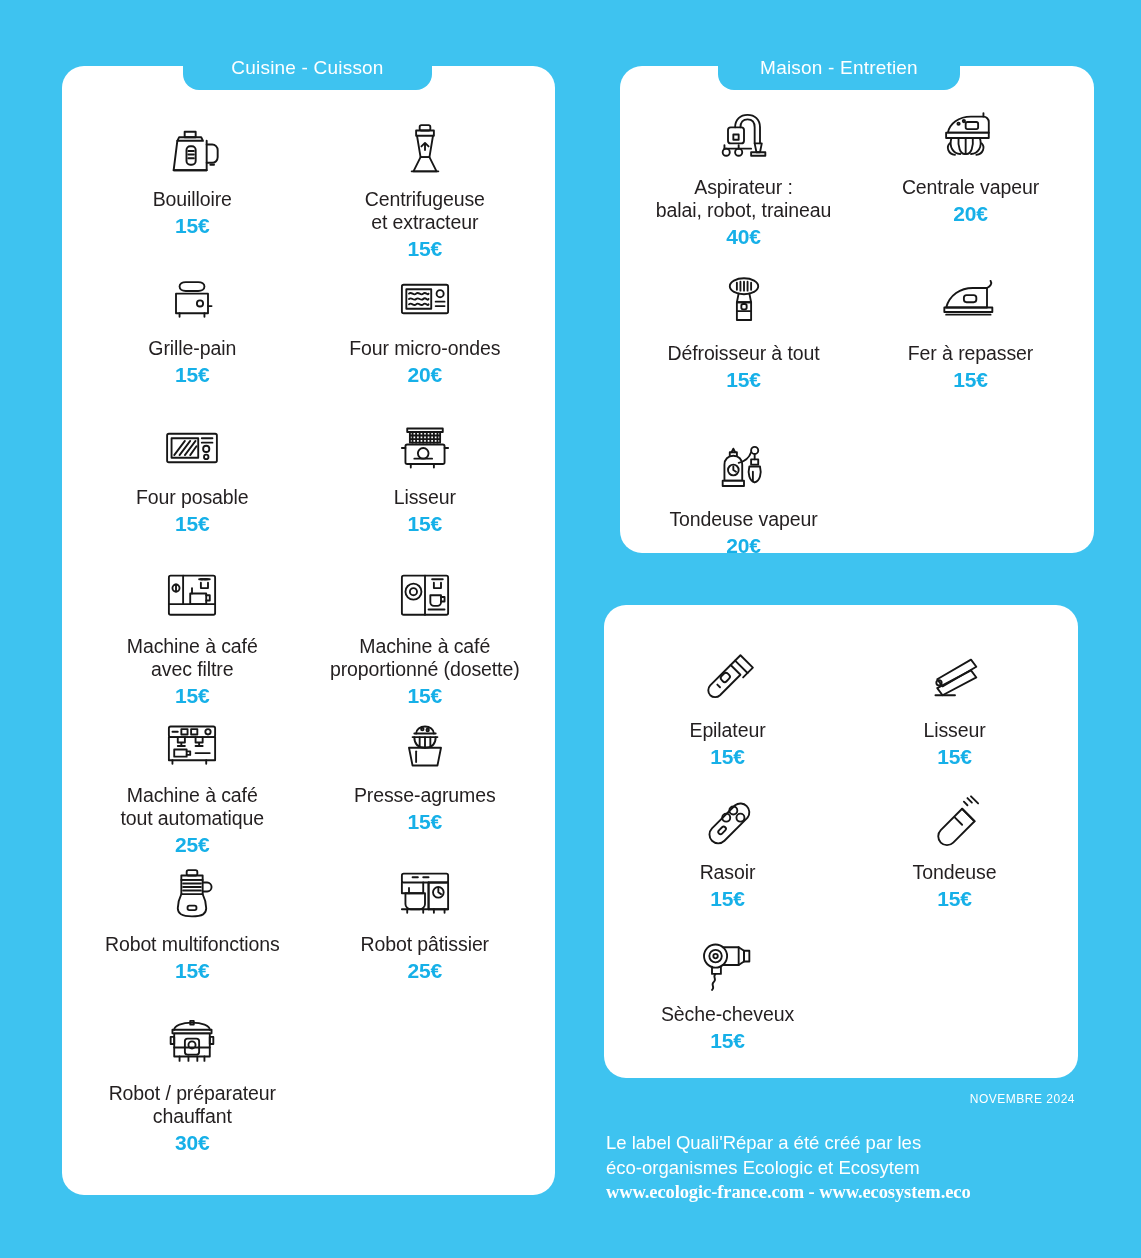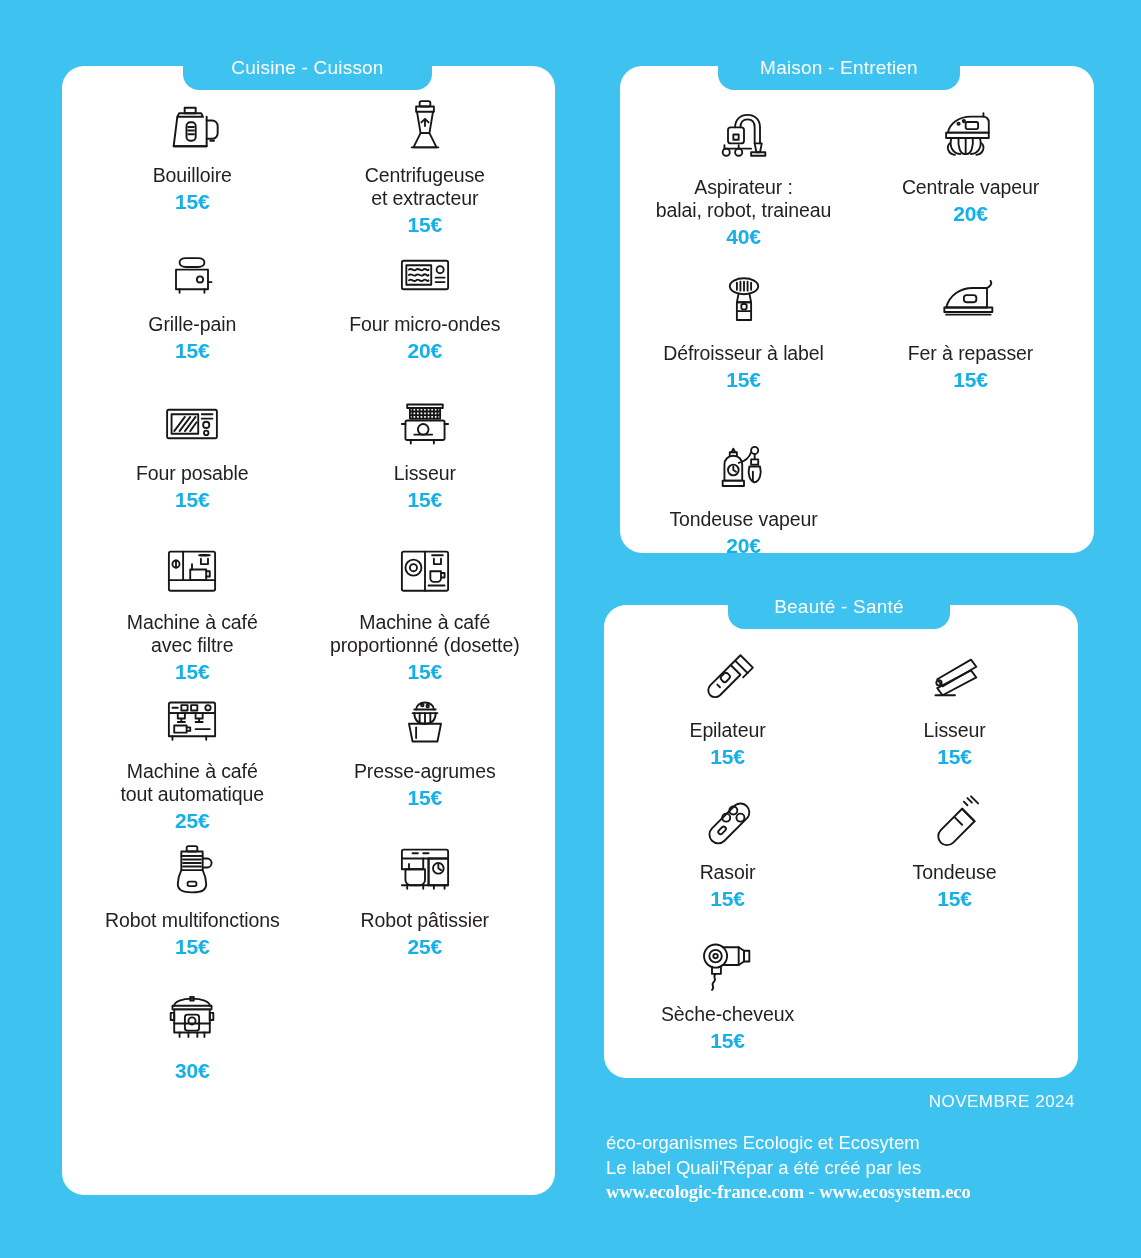--- a/index.html
+++ b/index.html
@@ -47,21 +47,21 @@
   #tab-home    { left: 718px; top: 46px;  width: 242px; }
   #tab-beauty  { left: 728px; top: 585px; width: 222px; }
 
   
   .grid {
     position: absolute;
     left: 0; right: 0;
     display: flex;
     flex-wrap: wrap;
   }
-  #grid-kitchen { top: 24px;  padding: 0 14px; }
+  #grid-kitchen { top: 48px;  padding: 0 14px; }
   #grid-home    { top: 36px;  padding: 0 10px; }
   #grid-beauty  { top: 40px;  padding: 0 10px; align-items: flex-end; }
 
   .item {
     width: 50%;
     display: flex;
     flex-direction: column;
     align-items: center;
     text-align: center;
     padding: 0 6px;
@@ -93,21 +93,21 @@
     letter-spacing: -0.2px;
   }
   
 
   
   #footer-date {
     position: absolute;
     right: 66px;
     top: 1092px;
     color: #ffffff;
-    font-size: 17px;
+    font-size: 12px;
     letter-spacing: 0.5px;
     text-align: right;
   }
   #footer-credit {
     position: absolute;
     left: 606px;
     top: 1130px;
     color: #ffffff;
     font-size: 18.5px;
     line-height: 25px;
@@ -349,20 +349,21 @@
     <path d="M14 20h44v4H14z"></path>
     <path d="M16 24h40v26H16z"></path>
                 <path d="M16 40h40"></path>
     <path d="M12 28h4v8h-4zM56 28h4v8h-4z"></path>
     <rect x="28" y="30" width="16" height="18" rx="3"></rect>
     <circle cx="36" cy="37" r="4"></circle>
     <path d="M22 50v5M32 50v5M42 50v5M50 50v5"></path>
               </g>
             </svg>
           </div>
+          <div class="item-label">Robot / préparateur<br>chauffant</div>
           <div class="item-price">30€</div>
         </div>
       </div>
   </div>
   <div class="tab" id="tab-kitchen">Cuisine - Cuisson</div>
 
   <div class="card" id="card-home">
     <div class="grid" id="grid-home">
         <div class="item">
           <div class="icon-wrap">
@@ -413,21 +414,21 @@
               <g fill="none" stroke="#161616" stroke-width="2.1" stroke-linecap="round" stroke-linejoin="round">
     <ellipse cx="36" cy="16" rx="16" ry="9"></ellipse>
     <path d="M28 12v8M32 11v10M36 11v10M40 11v10M44 12v8"></path>
     <path d="M30 24 28 34h16l-2-10"></path>
     <path d="M28 34h16v20H28z"></path>
     <path d="M28 44h16"></path>
     <rect x="33" y="36" width="6" height="6" rx="2"></rect>
               </g>
             </svg>
           </div>
-          <div class="item-label">Défroisseur à label</div>
+          <div class="item-label">Défroisseur à tout</div>
           <div class="item-price">15€</div>
         </div>
         <div class="item">
           <div class="icon-wrap">
             <svg viewBox="0 0 72 72" width="64" height="64">
               <g fill="none" stroke="#161616" stroke-width="2.1" stroke-linecap="round" stroke-linejoin="round">
     <path d="M8 40c4-14 16-22 30-22h16v22z"></path>
     <path d="M6 40h54v5H6z"></path>
                 <path d="M8 48h50"></path>
     <rect x="28" y="26" width="14" height="8" rx="3"></rect>
@@ -537,22 +538,21 @@
     <path d="M18 38v8h10v-8"></path>
     <path d="M22 46c-4 3 2 6-2 9s2 6-2 9"></path>
               </g>
             </svg>
           </div>
           <div class="item-label">Sèche-cheveux</div>
           <div class="item-price">15€</div>
         </div>
       </div>
   </div>
-  <div class="tab" id="tab-beauty">Beauté - Santé</div>
 
   <div id="footer-date">NOVEMBRE 2024</div>
   <div id="footer-credit">
+    <div>Le label Quali'Répar a été créé par les</div>
     <div>éco-organismes Ecologic et Ecosytem</div>
-    <div>Le label Quali'Répar a été créé par les</div>
     <div class="bold">www.ecologic-france.com - www.ecosystem.eco</div>
   </div>
 
 </div>
 
 </body></html>

